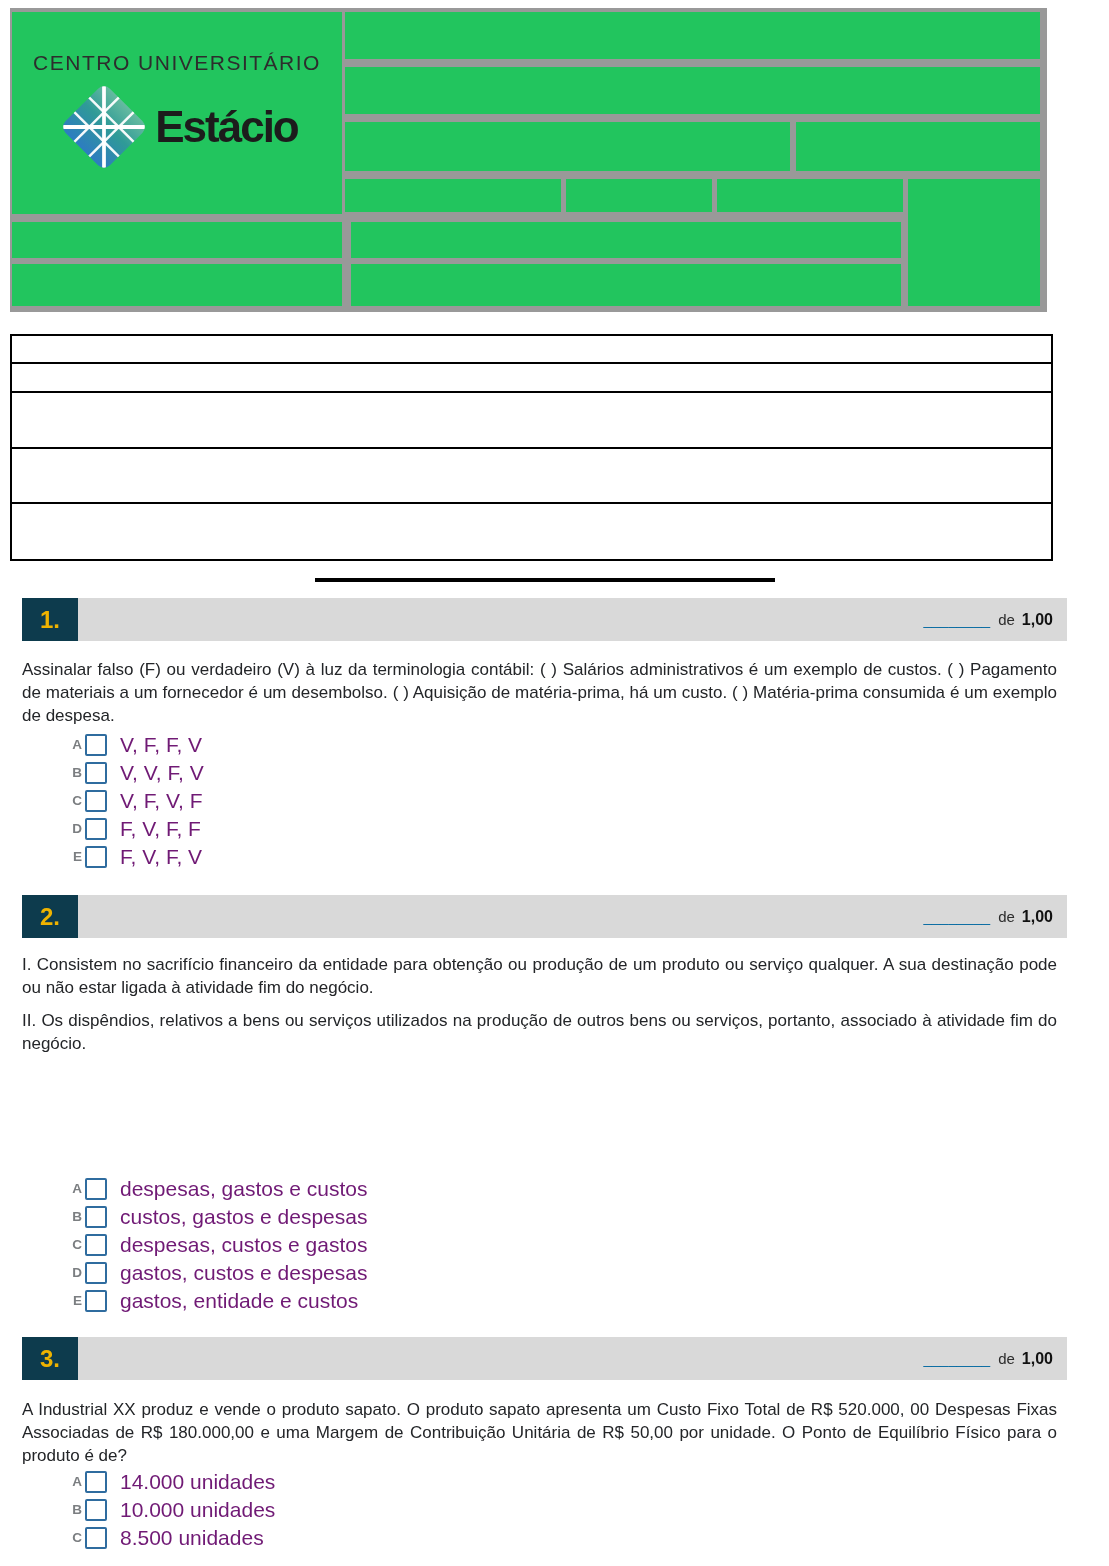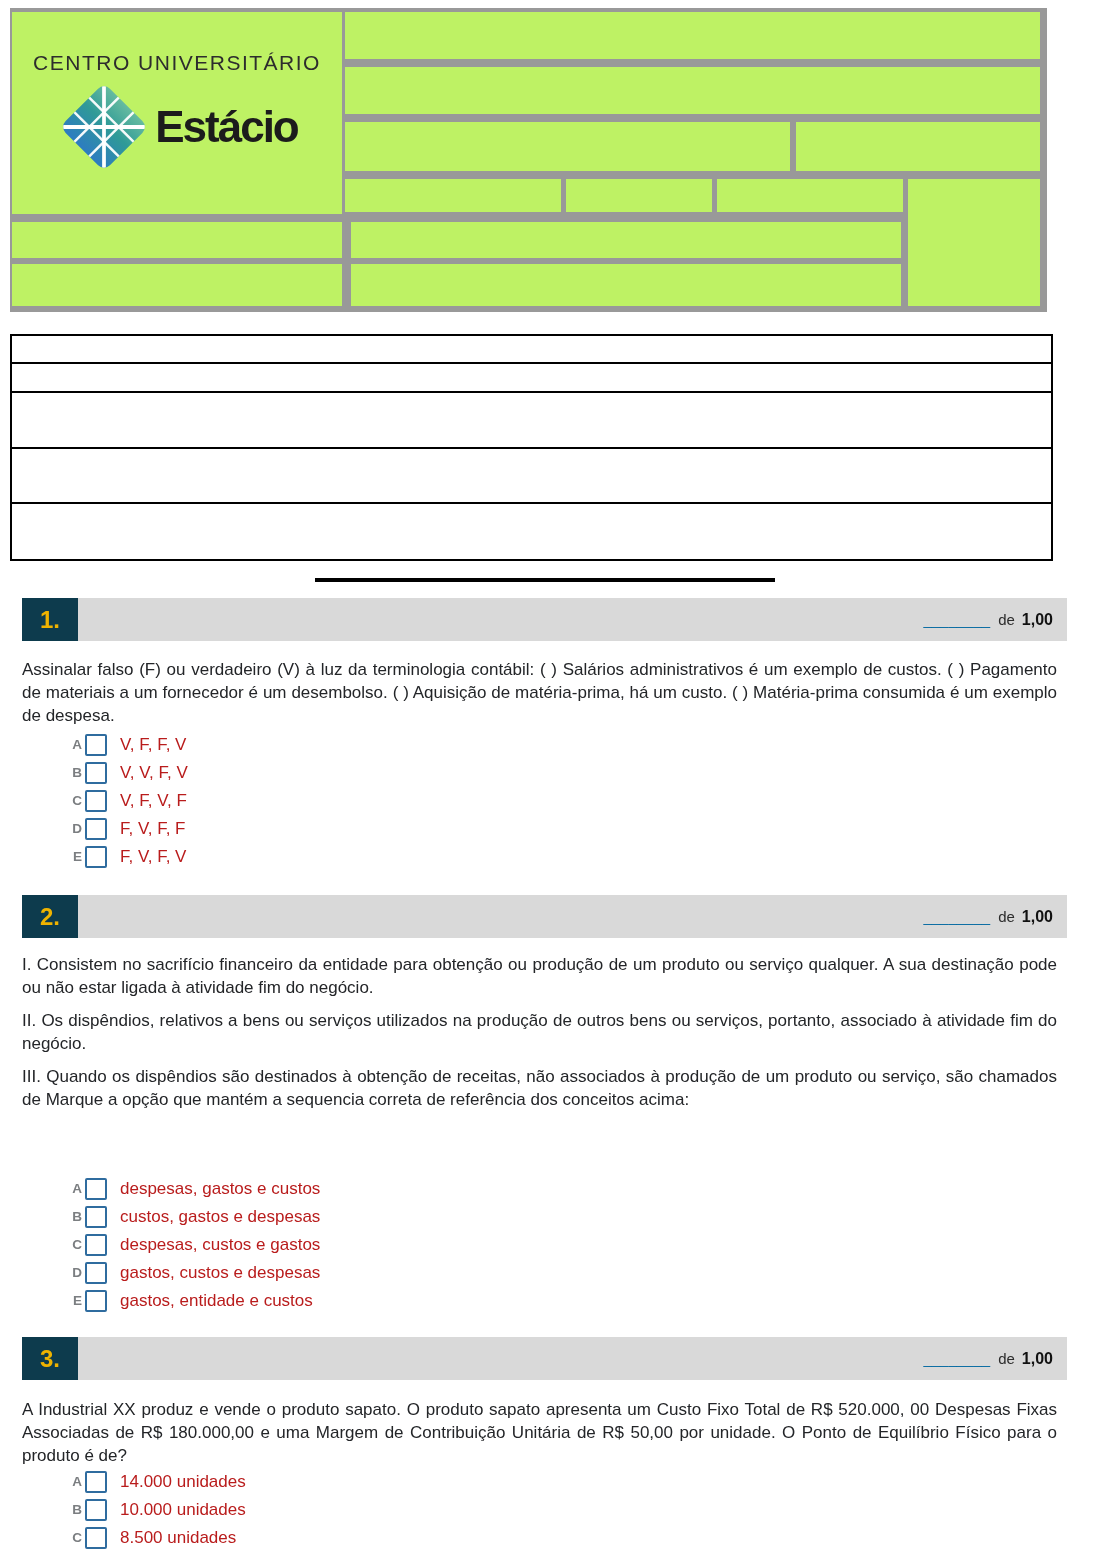--- a/index.html
+++ b/index.html
@@ -1,21 +1,21 @@
 <!DOCTYPE html>
 <html lang="pt"><head>
 <meta charset="utf-8">
 <style>
   html,body{margin:0;padding:0;background:#fff;}
   #page{position:relative;width:1109px;height:1566px;background:#fff;overflow:hidden;
         font-family:"Liberation Sans",sans-serif;}
 
   
   .header-grid{position:absolute;left:10px;top:8px;width:1037px;height:304px;background:#999999;}
-  .cell{position:absolute;background:#bef264;text-align:right;}
+  .cell{position:absolute;background:#22c55e;text-align:right;}
   .c-logo{left:2px;top:4px;width:330px;height:202px;display:flex;flex-direction:column;
           align-items:center;justify-content:center;}
   .c-r1{left:335px;top:4px;width:695px;height:47px;}
   .c-r2{left:335px;top:59px;width:695px;height:47px;}
   .c-r3a{left:335px;top:114px;width:445px;height:49px;}
   .c-r3b{left:786px;top:114px;width:244px;height:49px;}
   .c-r4a{left:335px;top:171px;width:216px;height:33px;}
   .c-r4b{left:556px;top:171px;width:146px;height:33px;}
   .c-r4c{left:707px;top:171px;width:186px;height:33px;}
   .c-tall{left:898px;top:171px;width:132px;height:127px;}
@@ -52,21 +52,21 @@
           line-height:23px;color:#232528;}
   .q-text p{margin:8px 0 10px 0;}
 
   
   .q-options{position:absolute;left:22px;width:1035px;}
   .opt{display:flex;align-items:center;margin:0 0 7px 46px;height:21px;}
   .opt-letter{width:14px;text-align:right;font-size:13.5px;font-weight:700;color:#7b7e81;
               margin-right:3px;flex:0 0 auto;}
   .opt-box{width:18px;height:18px;background:#fff;border:2px solid #2f6c9f;border-radius:2px;
            flex:0 0 auto;cursor:pointer;}
-  .opt-label{margin-left:13px;font-size:17px;color:#b91c1c;white-space:nowrap;}
+  .opt-label{margin-left:13px;font-size:21px;color:#701a75;white-space:nowrap;}
 </style>
 </head>
 <body>
 
 <div id="page">
 
   <div class="header-grid">
     <div class="cell c-logo">
       <div class="logo-top">CENTRO UNIVERSITÁRIO</div>
       <div class="logo-row">
@@ -165,21 +165,20 @@
     <div class="q-num">2.</div>
     <div class="q-score">
       <span class="blank">________</span>
       <span class="de">de</span>
       <span class="val">1,00</span>
     </div>
   </div>
   <div class="q-text" style="top:945px;">
     <p>I. Consistem no sacrifício financeiro da entidade para obtenção ou produção de um produto ou serviço qualquer. A sua destinação pode ou não estar ligada à atividade fim do negócio.</p>
     <p>II. Os dispêndios, relativos a bens ou serviços utilizados na produção de outros bens ou serviços, portanto, associado à atividade fim do negócio.</p>
-    <p>III. Quando os dispêndios são destinados à obtenção de receitas, não associados à produção de um produto ou serviço, são chamados de Marque a opção que mantém a sequencia correta de referência dos conceitos acima:</p>
   </div>
   <div class="q-options" style="top:1178px;">
     <div class="opt">
       <span class="opt-letter">A</span>
       <span class="opt-box"></span>
       <span class="opt-label">despesas, gastos e custos</span>
     </div>
     <div class="opt">
       <span class="opt-letter">B</span>
       <span class="opt-box"></span>

